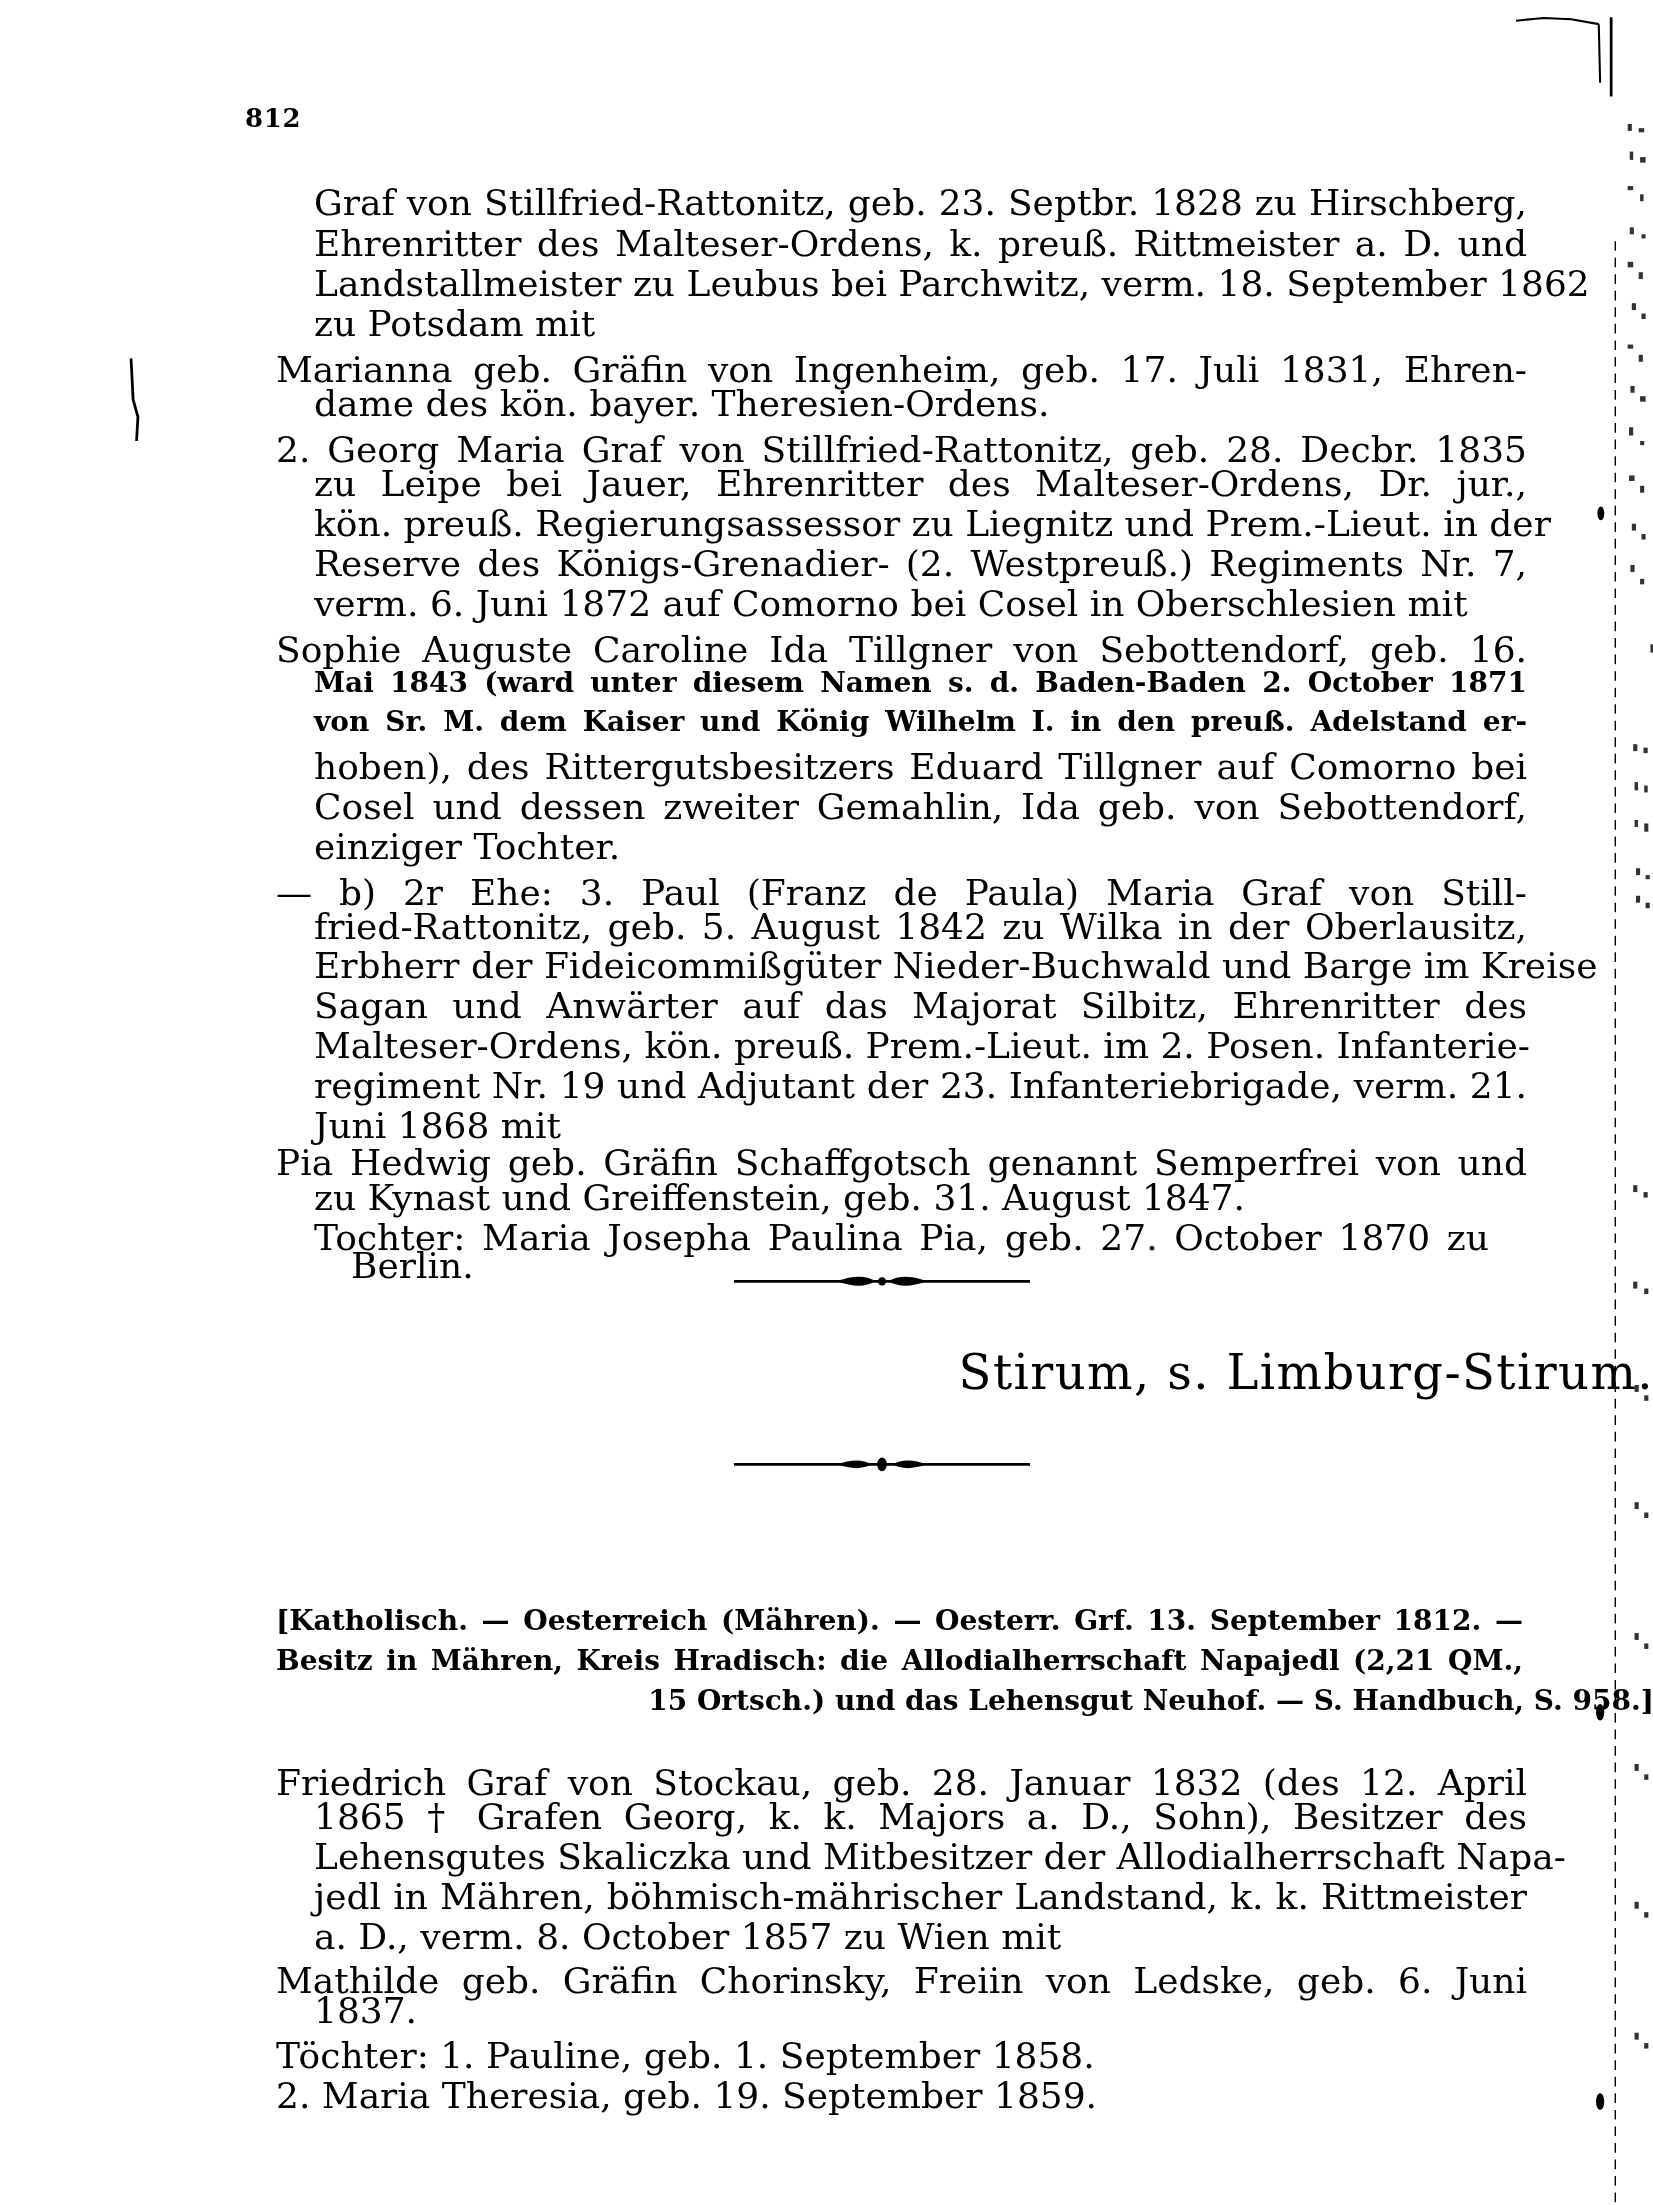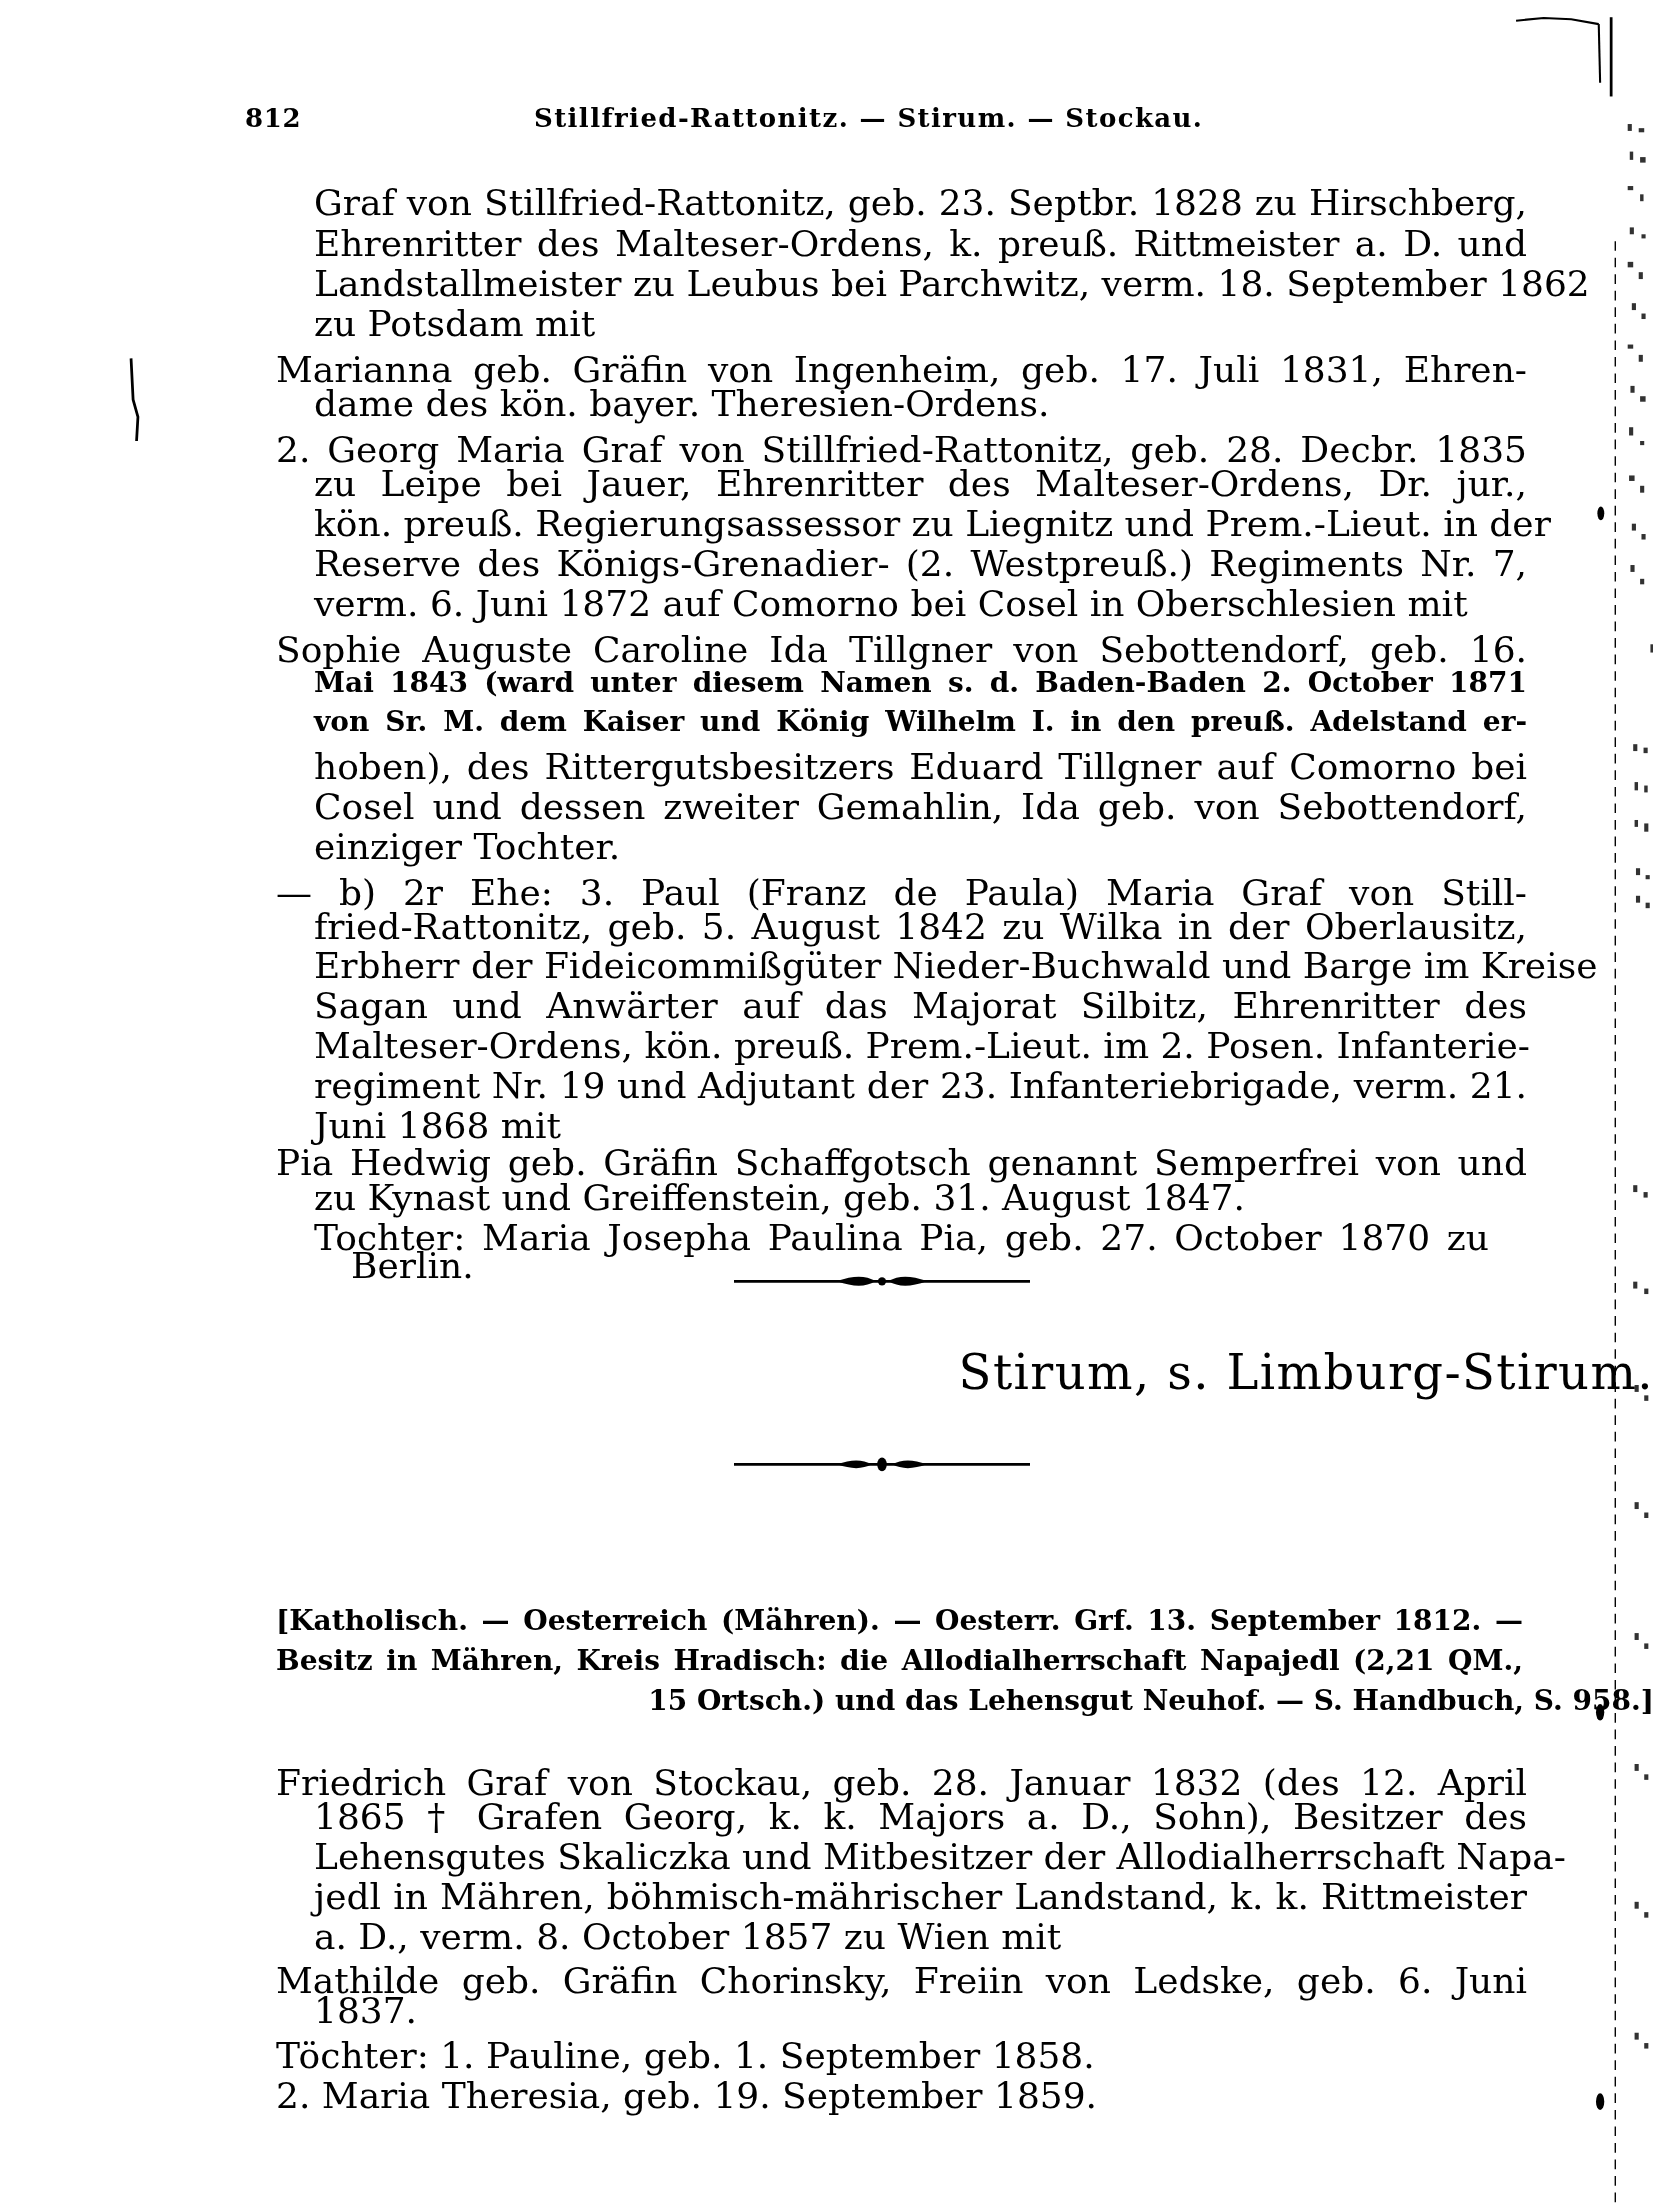--- a/index.html
+++ b/index.html
@@ -62,21 +62,20 @@
     
     .artifact { position: absolute; }
   </style>
 </head>
 <body>
 
 <div class="page">
 
   <div class="runhead">
     <span class="pno">812</span>
-    <span class="rtitle">Stillfried-Rattonitz. — Stirum. — Stockau.</span>
   </div>
 
   <div>
     <div class="line ind1 justify" style="top:171px">Graf von Stillfried-Rattonitz, geb. 23. Septbr. 1828 zu Hirschberg,</div>
     <div class="line ind1 justify" style="top:212px">Ehrenritter des Malteser-Ordens, k. preuß. Rittmeister a. D. und</div>
     <div class="line ind1 justify" style="top:252px">Landstallmeister zu Leubus bei Parchwitz, verm. 18. September 1862</div>
     <div class="line ind1" style="top:292px">zu Potsdam mit</div>
     <div class="line ind0 justify" style="top:332px">Marianna geb. Gräfin von Ingenheim, geb. 17. Juli 1831, Ehren-</div>
     <div class="line ind1" style="top:372px">dame des kön. bayer. Theresien-Ordens.</div>
     <div class="line ind0 justify" style="top:412px">2. Georg Maria Graf von Stillfried-Rattonitz, geb. 28. Decbr. 1835</div>

